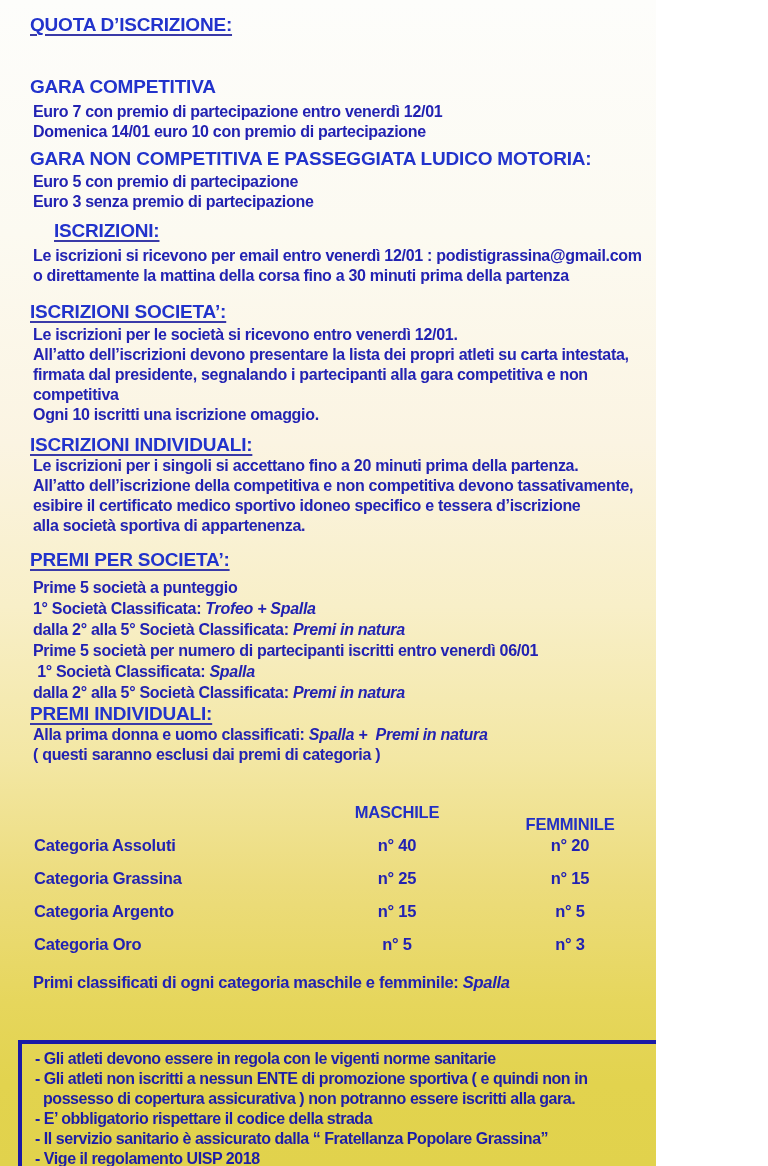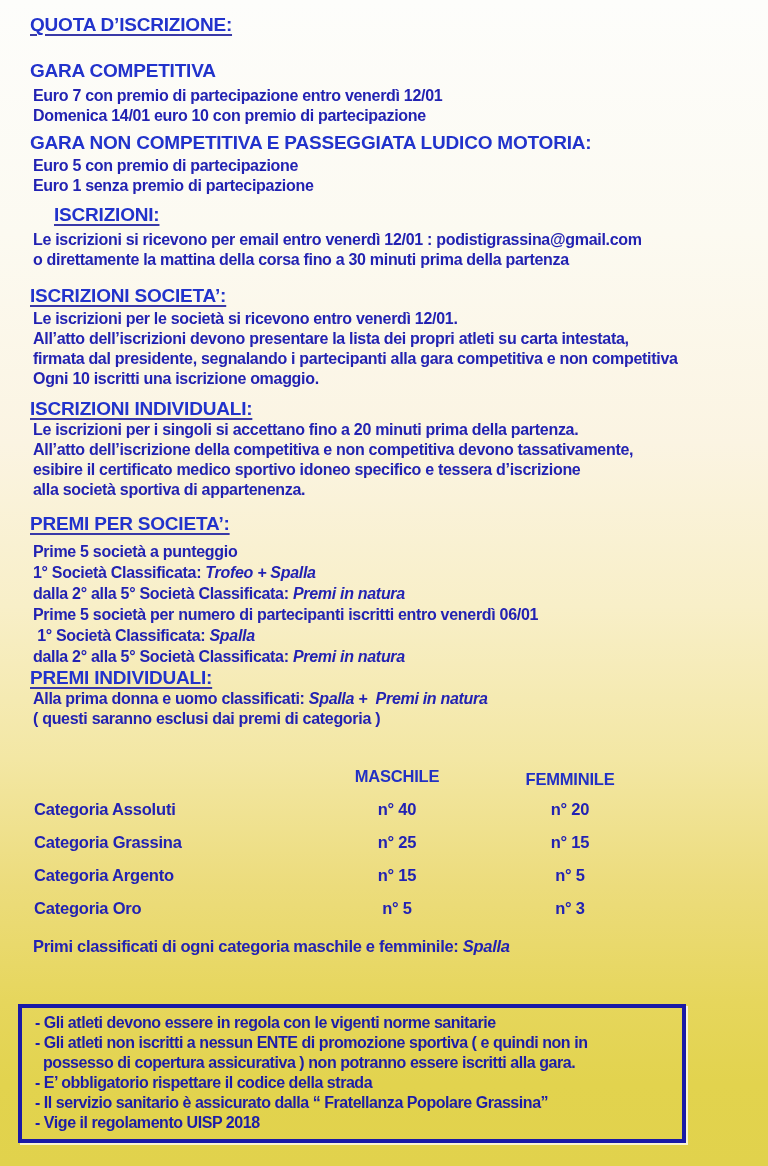--- a/index.html
+++ b/index.html
@@ -3,21 +3,21 @@
 <meta charset="utf-8">
 <style>
   * { margin:0; padding:0; box-sizing:border-box; }
   html,body { width:768px; }
   body {
     font-family: "Liberation Sans", "DejaVu Sans", sans-serif;
     font-weight: bold;
   }
   .page {
     position: relative;
-    width: 768px;
+    width: 656px;
     height: 1166px;
     overflow: hidden;
     background: linear-gradient(180deg,
       #fdfdfb 0%,
       #fcfaf1 20%,
       #fbf4e2 38%,
       #f8efc8 52%,
       #f3e7a4 65%,
       #ecdc7c 76%,
       #e6d65c 86%,
@@ -42,41 +42,41 @@
   .line {
     font-size: 16px;
     line-height: 20px;
     letter-spacing: -0.3px;
     white-space: pre-wrap;
     padding-left: 3px;
   }
   .it { font-style: italic; }
   
   .mt-title { margin-top: 2px; }
-  .mt-b  { margin-top: 24px; }
+  .mt-b  { margin-top: 40px; }
   .mt-s4 { margin-top: 4px; }
   .mt-s6 { margin-top: 6px; }
   .mt-s2 { margin-top: 2px; }
   .mt-c  { margin-top: 8px; margin-left: 24px; }
   .mt-e  { margin-top: 15px; }
   .mt-f  { margin-top: 9px; }
   .mt-g  { margin-top: 13px; }
   .g-lines .line { line-height: 21px; }
   .mt-h  { }
   
   .cat-table { margin-top: 38px; }
   .trow {
     display: grid;
     grid-template-columns: 282px 170px 176px;
     align-items: baseline;
   }
   .trow .c { text-align: center; font-size: 16.5px; letter-spacing: -0.2px; }
   .trow .l { font-size: 16.5px; letter-spacing: -0.2px; padding-left: 4px; }
   .thead { color: #2230c4; font-size: 17px; }
-  .thead .fem { position: relative; top: 3px; }
+  .thead .fem { position: relative; top: 12px; }
   .trow + .trow { margin-top: 14px; }
   .thead + .trow { }
   .tfoot { margin-top: 18px; font-size: 16.5px; }
   
   .notice {
     margin-left: -12px;
     margin-top: 48px;
     width: 668px;
     border: 4px solid #1a1aa6;
     box-shadow: 2px 2px 0 rgba(255,255,255,0.75);
@@ -94,21 +94,21 @@
 
   <div class="hd mt-b">GARA COMPETITIVA</div>
   <div class="mt-s4">
     <div class="line">Euro 7 con premio di partecipazione entro venerdì 12/01</div>
     <div class="line">Domenica 14/01 euro 10 con premio di partecipazione</div>
   </div>
 
   <div class="hd mt-s6">GARA NON COMPETITIVA E PASSEGGIATA LUDICO MOTORIA:</div>
   <div class="mt-s2">
     <div class="line">Euro 5 con premio di partecipazione</div>
-    <div class="line">Euro 1 senza premio di partecipazione</div>
+    <div class="line">Euro 3 senza premio di partecipazione</div>
   </div>
 
   <div class="hd u mt-c">ISCRIZIONI:</div>
   <div class="mt-s4">
     <div class="line">Le iscrizioni si ricevono per email entro venerdì 12/01 : podistigrassina@gmail.com</div>
     <div class="line">o direttamente la mattina della corsa fino a 30 minuti prima della partenza</div>
   </div>
 
   <div class="hd u mt-e">ISCRIZIONI SOCIETA’:</div>
   <div class="mt-s2">

